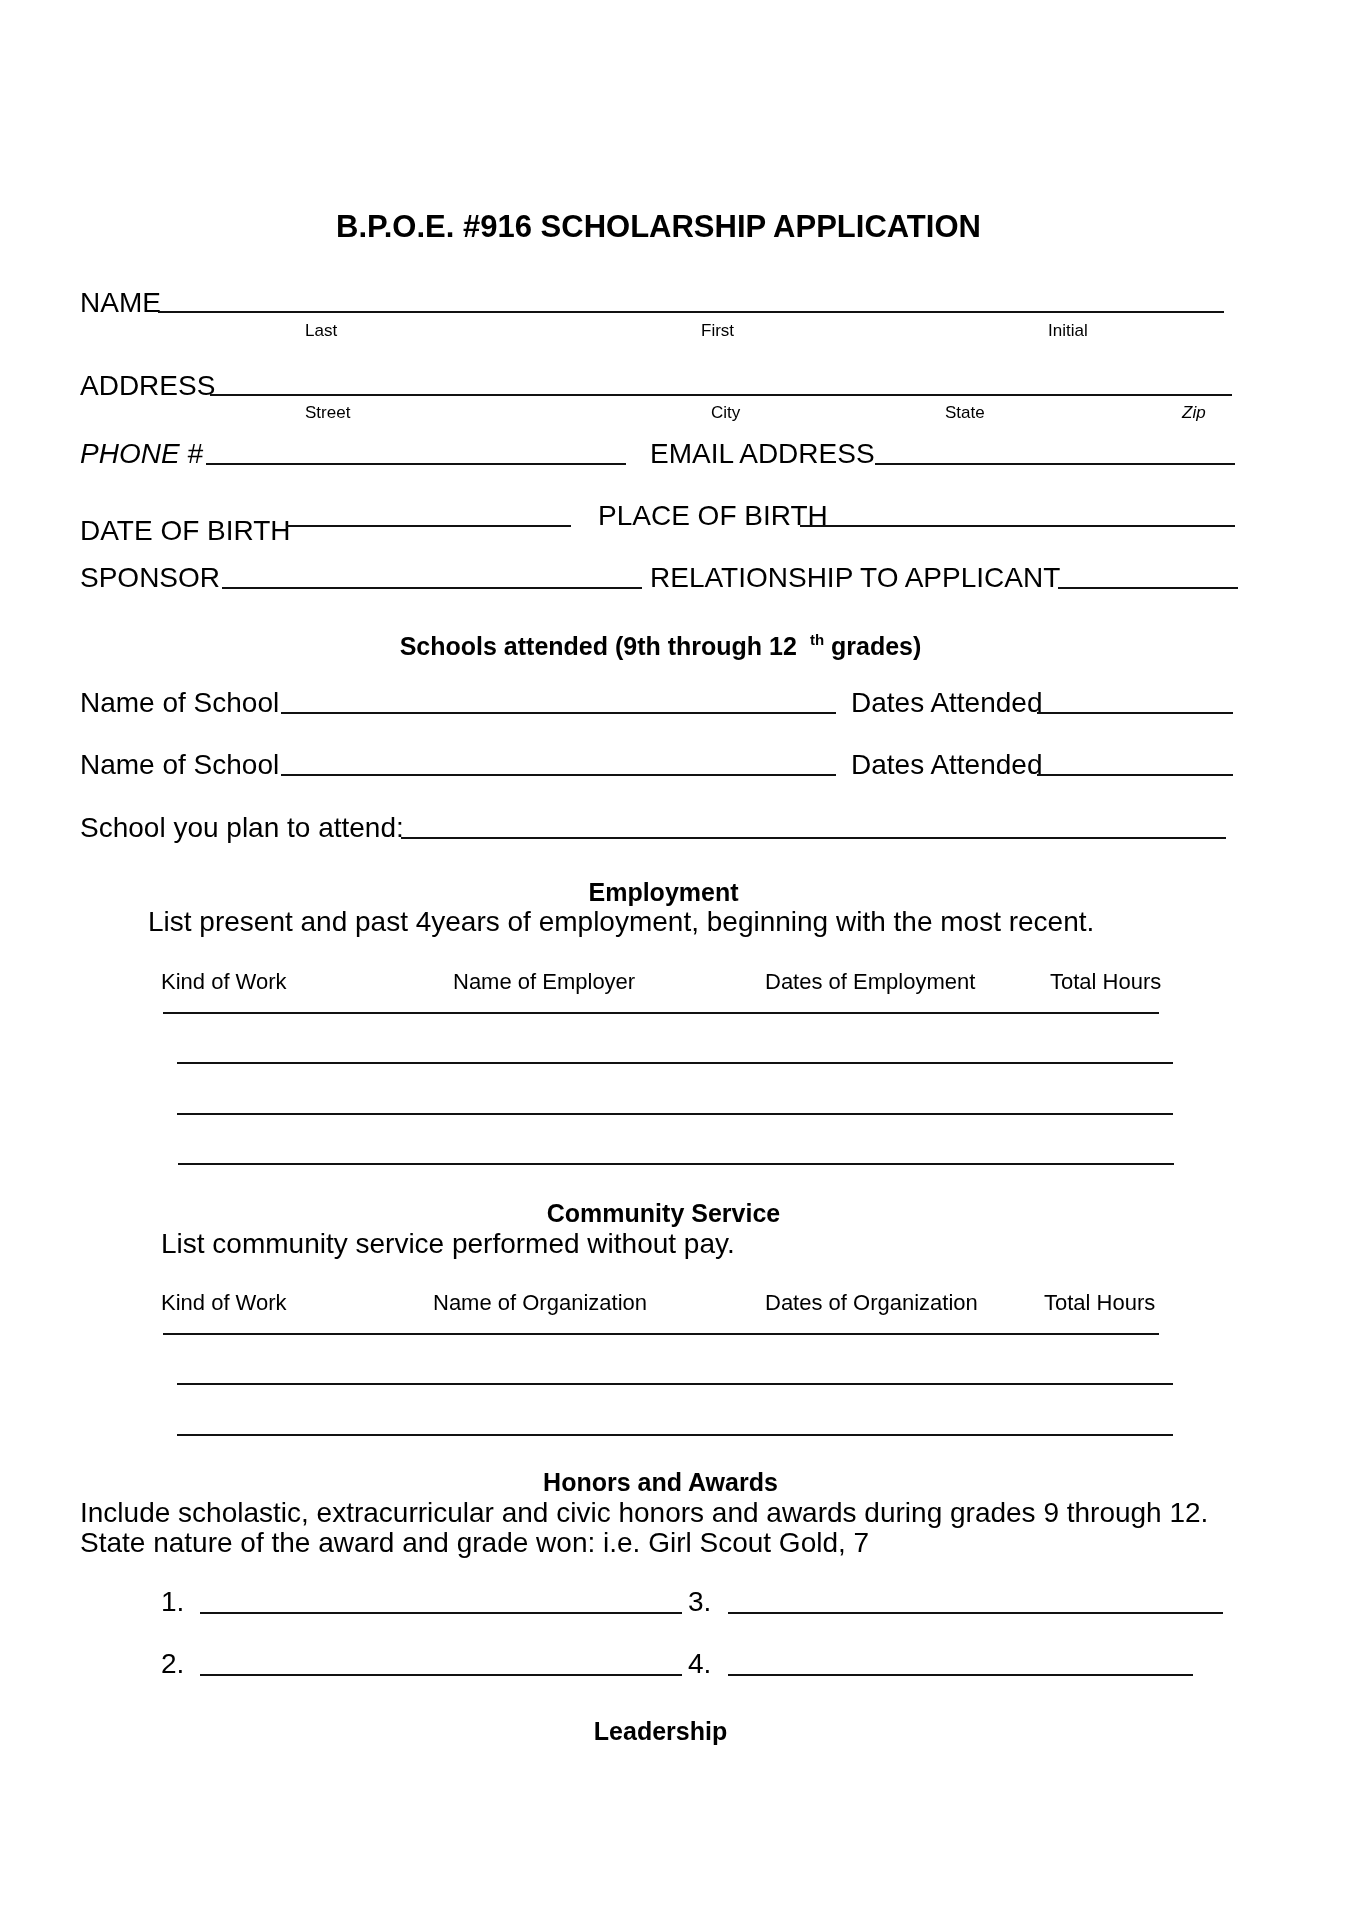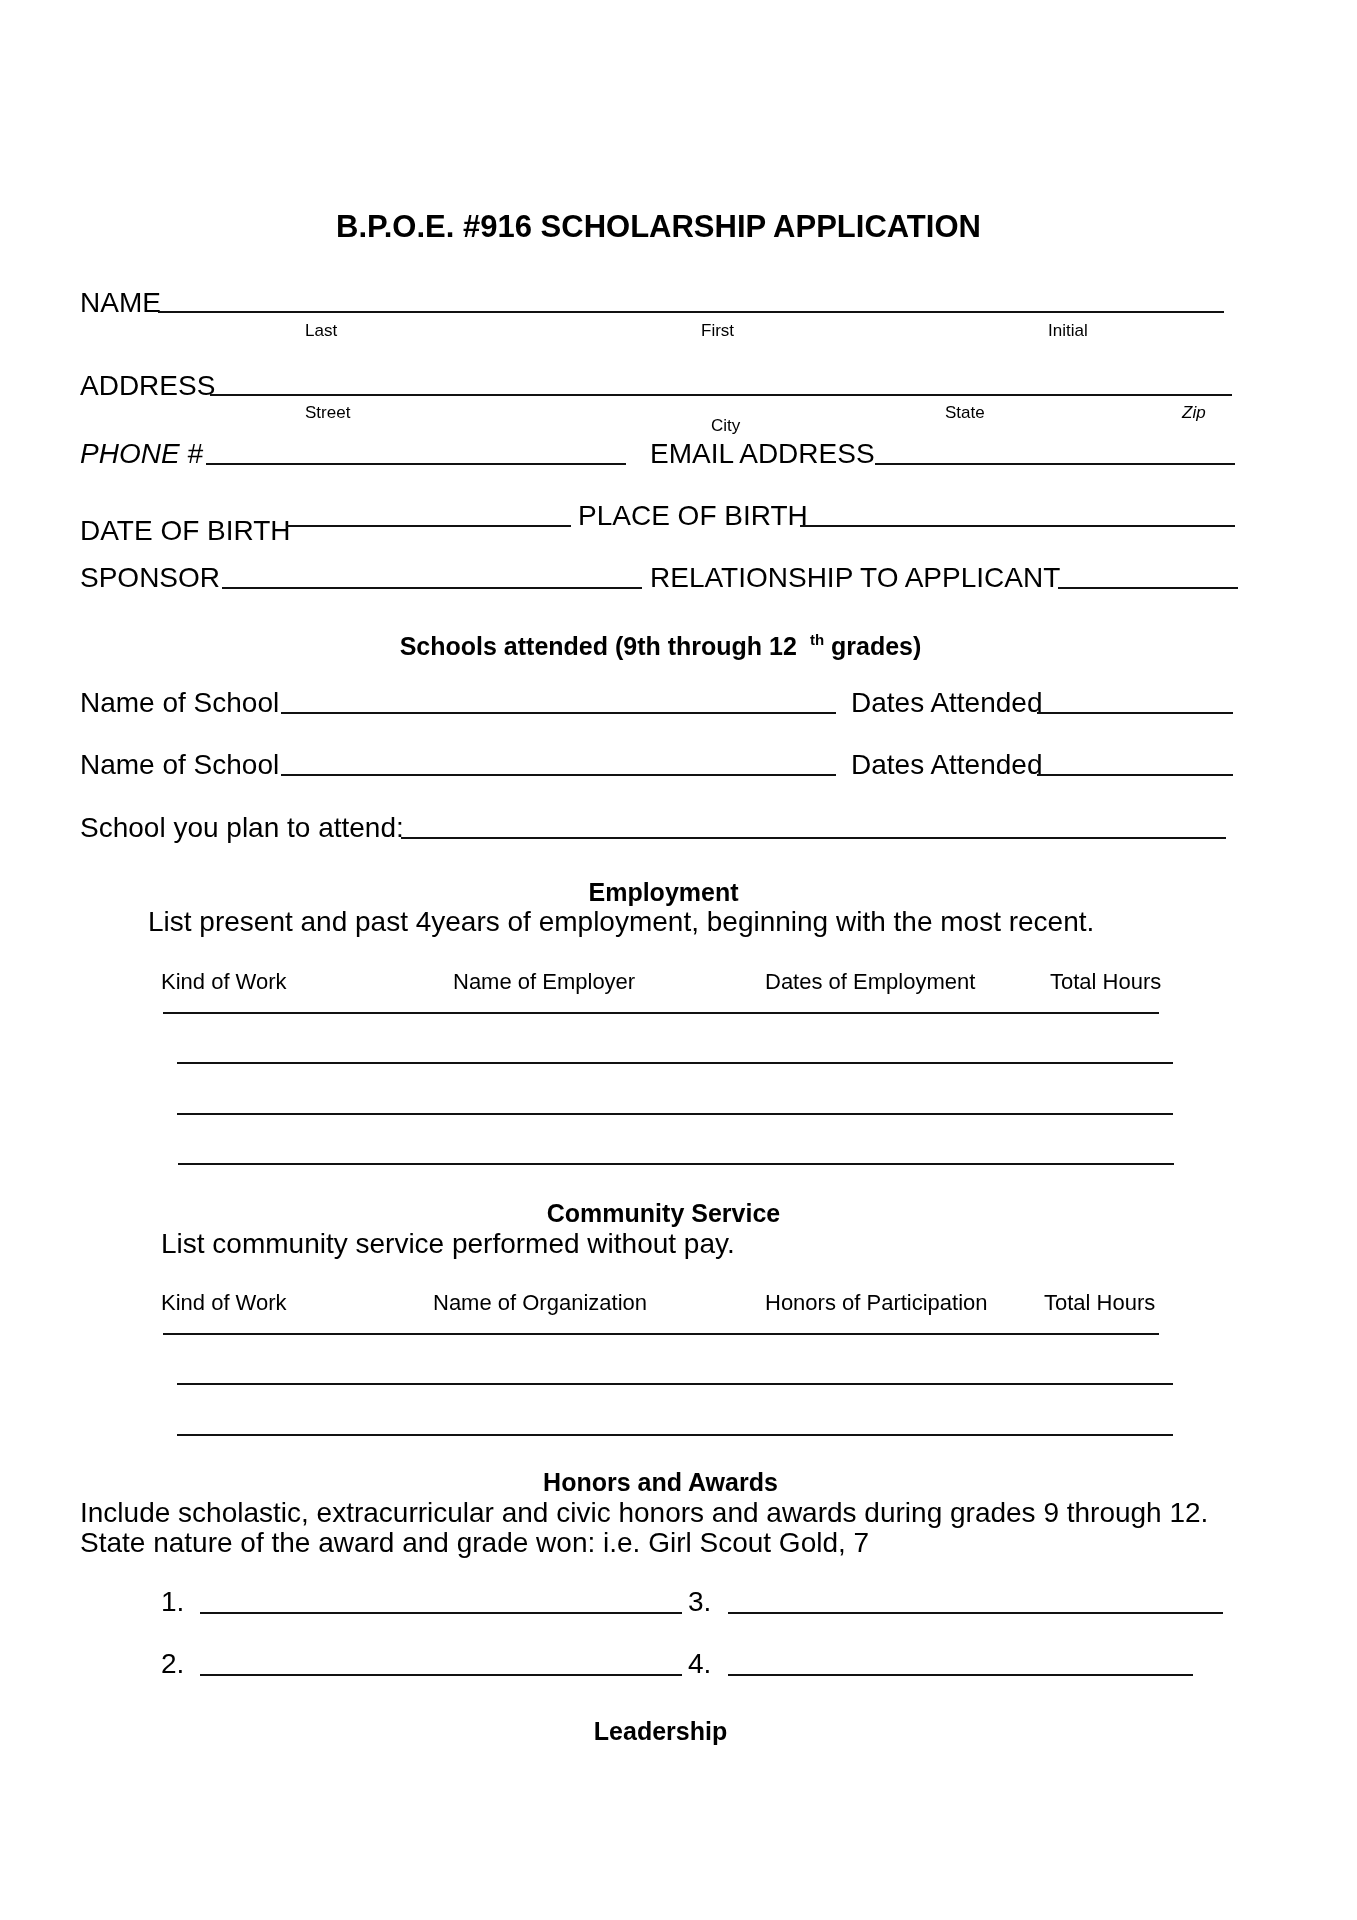--- a/index.html
+++ b/index.html
@@ -21,32 +21,32 @@
 
 <div class="t lbl" style="left:80px;top:289px;">NAME</div>
 <div class="line" style="left:158px;top:311px;width:1066px;"></div>
 <div class="t small" style="left:305px;top:322px;">Last</div>
 <div class="t small" style="left:701px;top:322px;">First</div>
 <div class="t small" style="left:1048px;top:322px;">Initial</div>
 
 <div class="t lbl" style="left:80px;top:372px;">ADDRESS</div>
 <div class="line" style="left:210px;top:394px;width:1022px;"></div>
 <div class="t small" style="left:305px;top:404px;">Street</div>
-<div class="t small" style="left:711px;top:404px;margin-top:13px;">City</div>
+<div class="t small" style="left:711px;top:404px;">City</div>
 <div class="t small" style="left:945px;top:404px;">State</div>
 <div class="t small i" style="left:1182px;top:404px;">Zip</div>
 
 <div class="t lbl i" style="left:80px;top:440px;">PHONE #</div>
 <div class="line" style="left:206px;top:463px;width:420px;"></div>
 <div class="t lbl" style="left:650px;top:440px;">EMAIL ADDRESS</div>
 <div class="line" style="left:875px;top:463px;width:360px;"></div>
 
 <div class="t lbl" style="left:80px;top:502px;margin-top:15px;">DATE OF BIRTH</div>
 <div class="line" style="left:286px;top:525px;width:285px;"></div>
-<div class="t lbl" style="left:578px;top:502px;">PLACE OF BIRTH</div>
+<div class="t lbl" style="left:598px;top:502px;">PLACE OF BIRTH</div>
 <div class="line" style="left:800px;top:525px;width:435px;"></div>
 
 <div class="t lbl" style="left:80px;top:564px;">SPONSOR</div>
 <div class="line" style="left:222px;top:587px;width:420px;"></div>
 <div class="t lbl" style="left:650px;top:564px;">RELATIONSHIP TO APPLICANT</div>
 <div class="line" style="left:1058px;top:587px;width:180px;"></div>
 
 <div class="t b ctr" style="top:632px;font-size:25px;left:-18px;"><span>Schools attended (9th through 12</span><sup style="font-size:15px;vertical-align:10px;margin-left:13px;">th</sup><span> grades)</span></div>
 
 <div class="t lbl" style="left:80px;top:689px;">Name of School</div>
@@ -70,21 +70,21 @@
 <div class="t hdr" style="left:1050px;top:971px;">Total Hours</div>
 <div class="line" style="left:163px;top:1012px;width:996px;"></div>
 <div class="line" style="left:177px;top:1062px;width:996px;"></div>
 <div class="line" style="left:177px;top:1113px;width:996px;"></div>
 <div class="line" style="left:178px;top:1163px;width:996px;"></div>
 
 <div class="t b ctr" style="top:1201px;font-size:25px;left:-15px;">Community Service</div>
 <div class="t lbl" style="left:161px;top:1230px;">List community service performed without pay.</div>
 <div class="t hdr" style="left:161px;top:1292px;">Kind of Work</div>
 <div class="t hdr" style="left:433px;top:1292px;">Name of Organization</div>
-<div class="t hdr" style="left:765px;top:1292px;">Honors of Participation</div>
+<div class="t hdr" style="left:765px;top:1292px;">Dates of Organization</div>
 <div class="t hdr" style="left:1044px;top:1292px;">Total Hours</div>
 <div class="line" style="left:163px;top:1333px;width:996px;"></div>
 <div class="line" style="left:177px;top:1383px;width:996px;"></div>
 <div class="line" style="left:177px;top:1434px;width:996px;"></div>
 
 <div class="t b ctr" style="top:1470px;font-size:25px;left:-18px;">Honors and Awards</div>
 <div class="t lbl" style="left:80px;top:1499px;">Include scholastic, extracurricular and civic honors and awards during grades 9 through 12.</div>
 <div class="t lbl" style="left:80px;top:1529px;">State nature of the award and grade won: i.e. Girl Scout Gold, 7</div>
 
 <div class="t lbl" style="left:161px;top:1588px;">1.</div>

